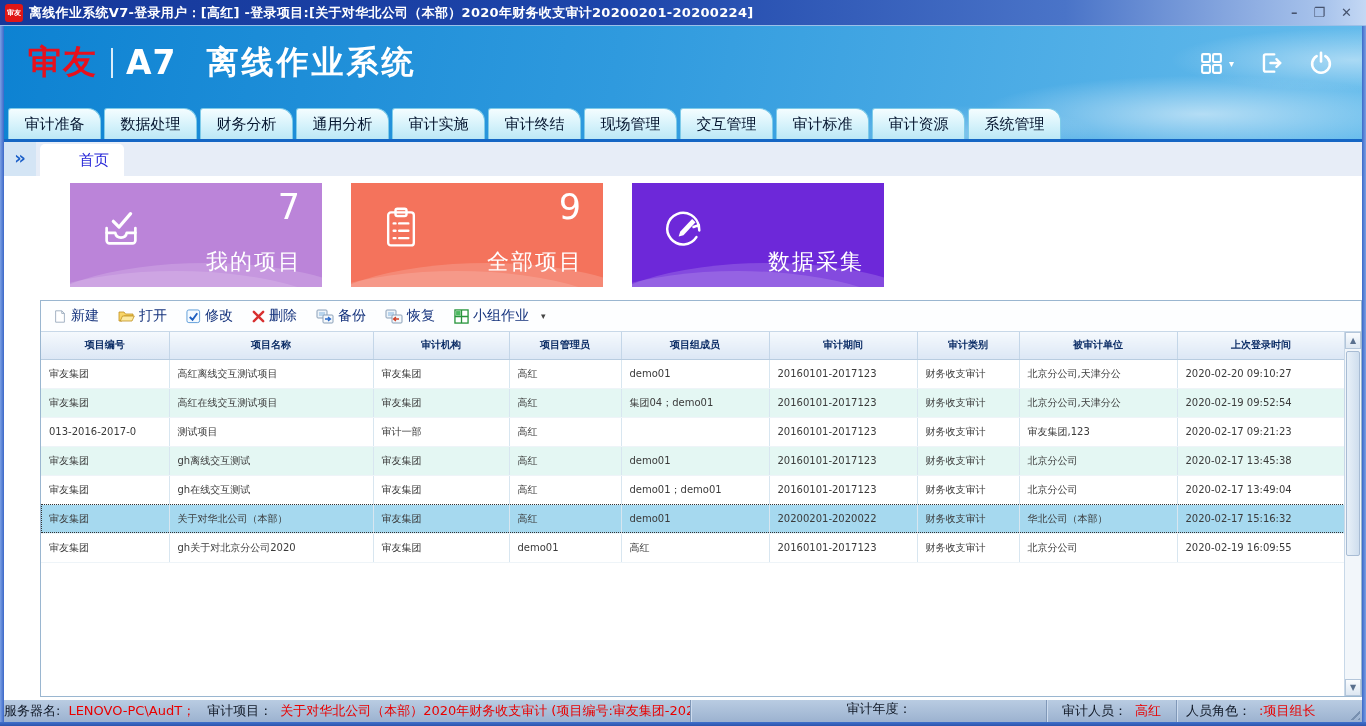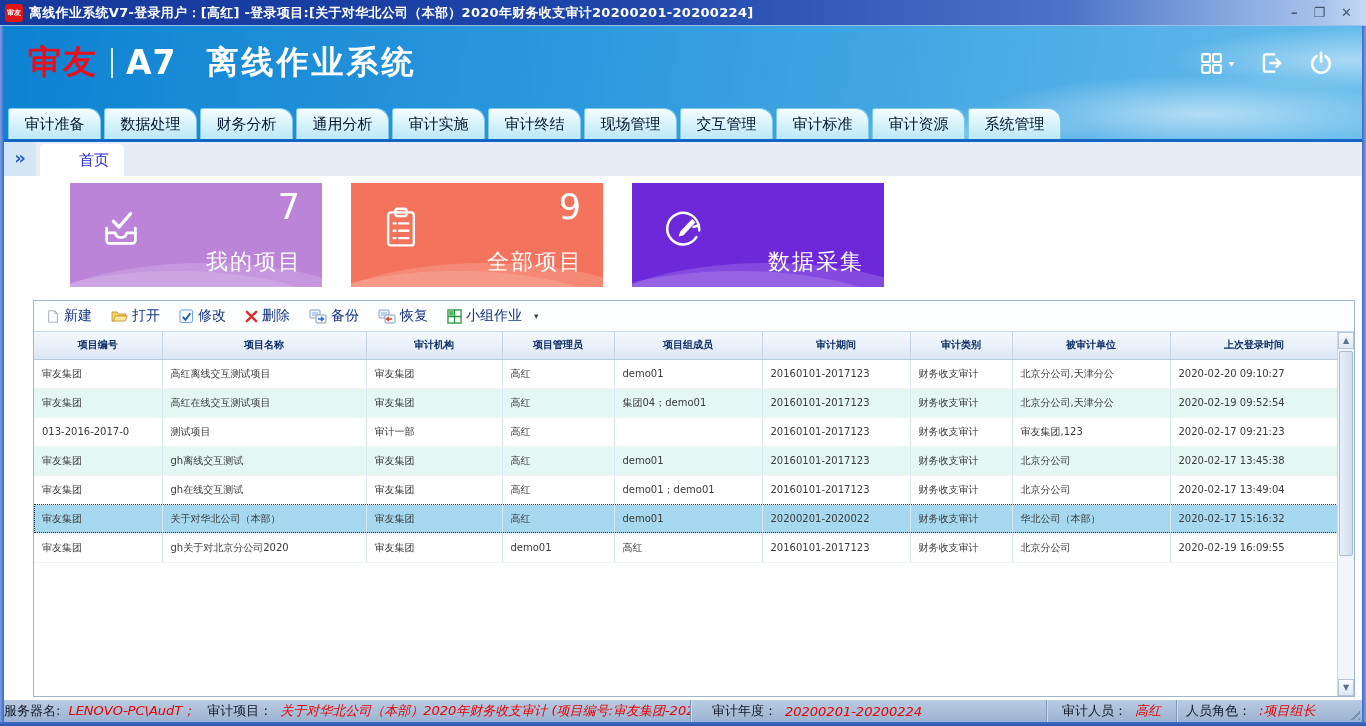--- a/index.html
+++ b/index.html
@@ -58,21 +58,21 @@
   .card-orange{background:#f4735c;}
   .card-blue{background:#6d28d9;}
   .card::before{content:"";position:absolute;left:-40px;right:-60px;bottom:-34px;height:58px;
     background:rgba(255,255,255,.16);border-radius:50% 50% 0 0/100% 100% 0 0;}
   .card::after{content:"";position:absolute;left:-70px;right:-30px;bottom:-42px;height:58px;
     background:rgba(255,255,255,.14);border-radius:50% 50% 0 0/100% 100% 0 0;}
   .card .cicon{position:absolute;left:28px;top:22px;}
   .card .num{position:absolute;right:22px;top:4px;font-size:35px;font-weight:400;}
   .card .lbl{position:absolute;right:20px;bottom:10px;font-size:22px;letter-spacing:2px;}
   
-  .panel{position:absolute;left:29px;top:124px;width:1322px;height:397px;border:1px solid #9ab6d0;background:#fff;}
+  .panel{position:absolute;left:36px;top:124px;width:1322px;height:397px;border:1px solid #9ab6d0;background:#fff;}
   .toolbar{height:31px;border-bottom:1px solid #c8d8e8;display:flex;align-items:center;
     padding-left:12px;gap:19px;background:#fdfeff;}
   .tbtn{display:flex;align-items:center;gap:4px;font-size:14px;color:#14327c;cursor:default;white-space:nowrap;}
   .tbtn .caret{color:#444;font-size:9px;margin-left:8px;}
   .table-wrap{position:relative;height:364px;overflow:hidden;}
   table{border-collapse:collapse;table-layout:fixed;width:1304px;font-size:10px;}
   thead th{height:27px;background:linear-gradient(#f5f9fd,#dce7f5);color:#0c2d66;font-weight:bold;
     border-right:1px solid #c4d6e8;border-bottom:1px solid #b8cce0;white-space:nowrap;overflow:hidden;}
   tbody td{height:29px;padding:0 8px;color:#3a3a3a;border-right:1px solid #d8e6f0;
     border-bottom:1px solid #eef4f8;overflow:hidden;white-space:nowrap;}
@@ -86,24 +86,24 @@
   .varrow.up{top:0;}
   .varrow.down{bottom:0;}
   .vthumb{position:absolute;left:1px;top:19px;width:14px;height:205px;background:linear-gradient(90deg,#e8f0f8,#cfdeee);
     border:1px solid #a8bcd4;border-radius:2px;cursor:default;}
   
   .statusbar{position:absolute;left:4px;top:700px;width:1358px;height:22px;
     background:linear-gradient(#b9cce2,#9cb2d0);display:flex;align-items:center;font-size:13px;color:#101826;}
   .sb-seg{display:flex;align-items:center;height:100%;gap:8px;white-space:nowrap;overflow:hidden;}
   .sb-seg + .sb-seg{border-left:1px solid #8098b8;box-shadow:inset 1px 0 0 #cddcef;}
   .sb-seg1{width:686px;padding-left:0;}
-  .sb-seg2{width:356px;padding-left:21px;}
+  .sb-seg2{width:356px;padding-left:21px;flex-direction:column;}
   .sb-seg3{width:130px;padding-left:15px;}
   .sb-seg4{flex:1;padding-left:9px;position:relative;}
-  .sbv{color:#e80000;font-style:italic;}
+  .sbv{color:#e80000;}
   .grip{position:absolute;right:2px;bottom:2px;width:13px;height:13px;
     background:repeating-linear-gradient(135deg,rgba(0,0,0,0) 0 3px,#7890b0 3px 4.5px);
     clip-path:polygon(100% 0,100% 100%,0 100%);cursor:default;}
   
   .b-left,.b-right{position:absolute;top:26px;width:4px;height:700px;background:linear-gradient(90deg,#7ba0e4,#3c68c8);}
   .b-left{left:0;}
   .b-right{left:1362px;background:linear-gradient(90deg,#3c68c8,#7ba0e4);}
   .b-bottom{position:absolute;left:0;top:722px;width:1366px;height:4px;background:linear-gradient(#4070cc,#2c54ac);}
   svg{display:block;}
 </style>

